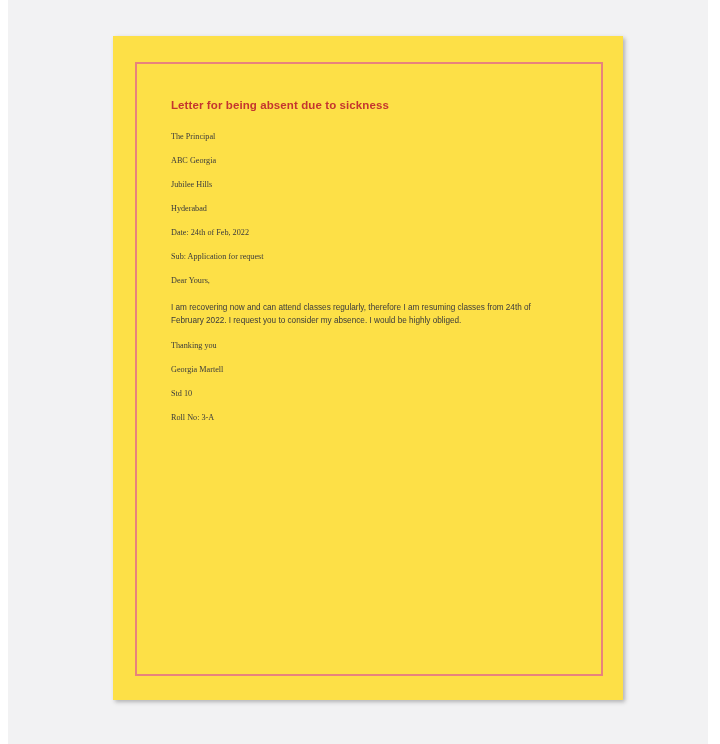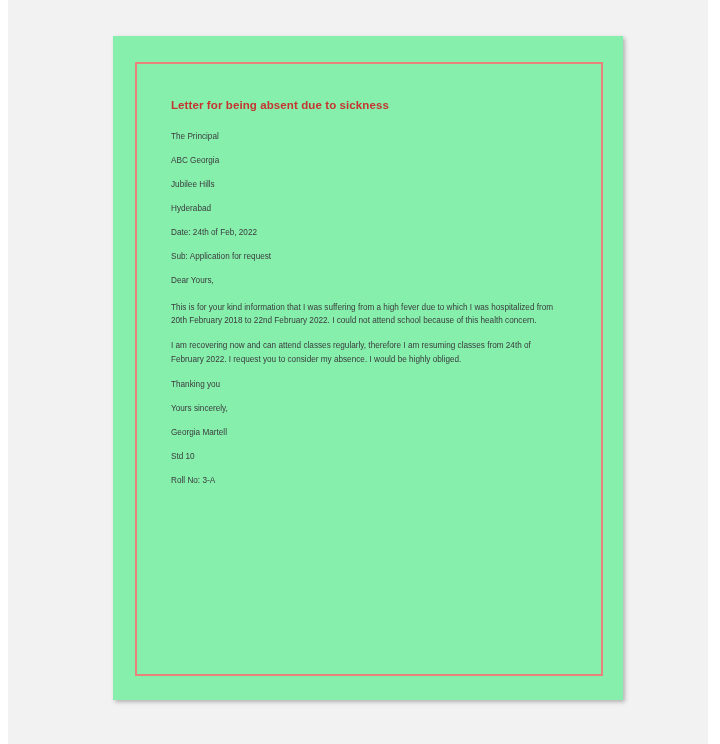--- a/index.html
+++ b/index.html
@@ -28,21 +28,21 @@
     height: 744px;
     background: #f2f2f3;
   }
   
   .paper {
     position: absolute;
     left: 105px;
     top: 36px;
     width: 510px;
     height: 664px;
-    background: #86efac;
+    background: #fde047;
     box-shadow: 2px 2px 4px rgba(60, 60, 60, 0.35);
   }
   
   .paper-frame {
     position: absolute;
     left: 22px;
     top: 26px;
     right: 20px;
     bottom: 24px;
     border: 2px solid #e8837c;
@@ -60,20 +60,21 @@
     font-weight: bold;
     line-height: 15px;
     margin: 0 0 17px 0;
     letter-spacing: 0.1px;
   }
   .line {
     color: #3a3a3c;
     font-size: 8.2px;
     line-height: 13px;
     margin: 0 0 11px 0;
+    font-family: Liberation Serif, serif;
   }
   .para {
     color: #3a3a3c;
     font-size: 8.2px;
     line-height: 13.2px;
     margin: 0 0 11px 0;
     text-align: left;
   }
   .para.tight {
     margin-bottom: 12px;
@@ -104,27 +105,25 @@
         <p class="line">Hyderabad</p>
 
         <p class="line">Date: 24th of Feb, 2022</p>
 
         <p class="line">Sub: Application for request</p>
 
         <p class="line">Dear Yours,</p>
 
         <div class="spacer-sm"></div>
 
-        <p class="para tight">This is for your kind information that I was suffering from a high fever due to which I was hospitalized from 20th February 2018 to 22nd February 2022. I could not attend school because of this health concern.</p>
 
         <p class="para tight">I am recovering now and can attend classes regularly, therefore I am resuming classes from 24th of February 2022. I request you to consider my absence. I would be highly obliged.</p>
 
         <p class="line">Thanking you</p>
 
-        <p class="line">Yours sincerely,</p>
 
         <p class="line">Georgia Martell</p>
 
         <p class="line">Std 10</p>
 
         <p class="line">Roll No: 3-A</p>
 
       </div>
     </div>
 

